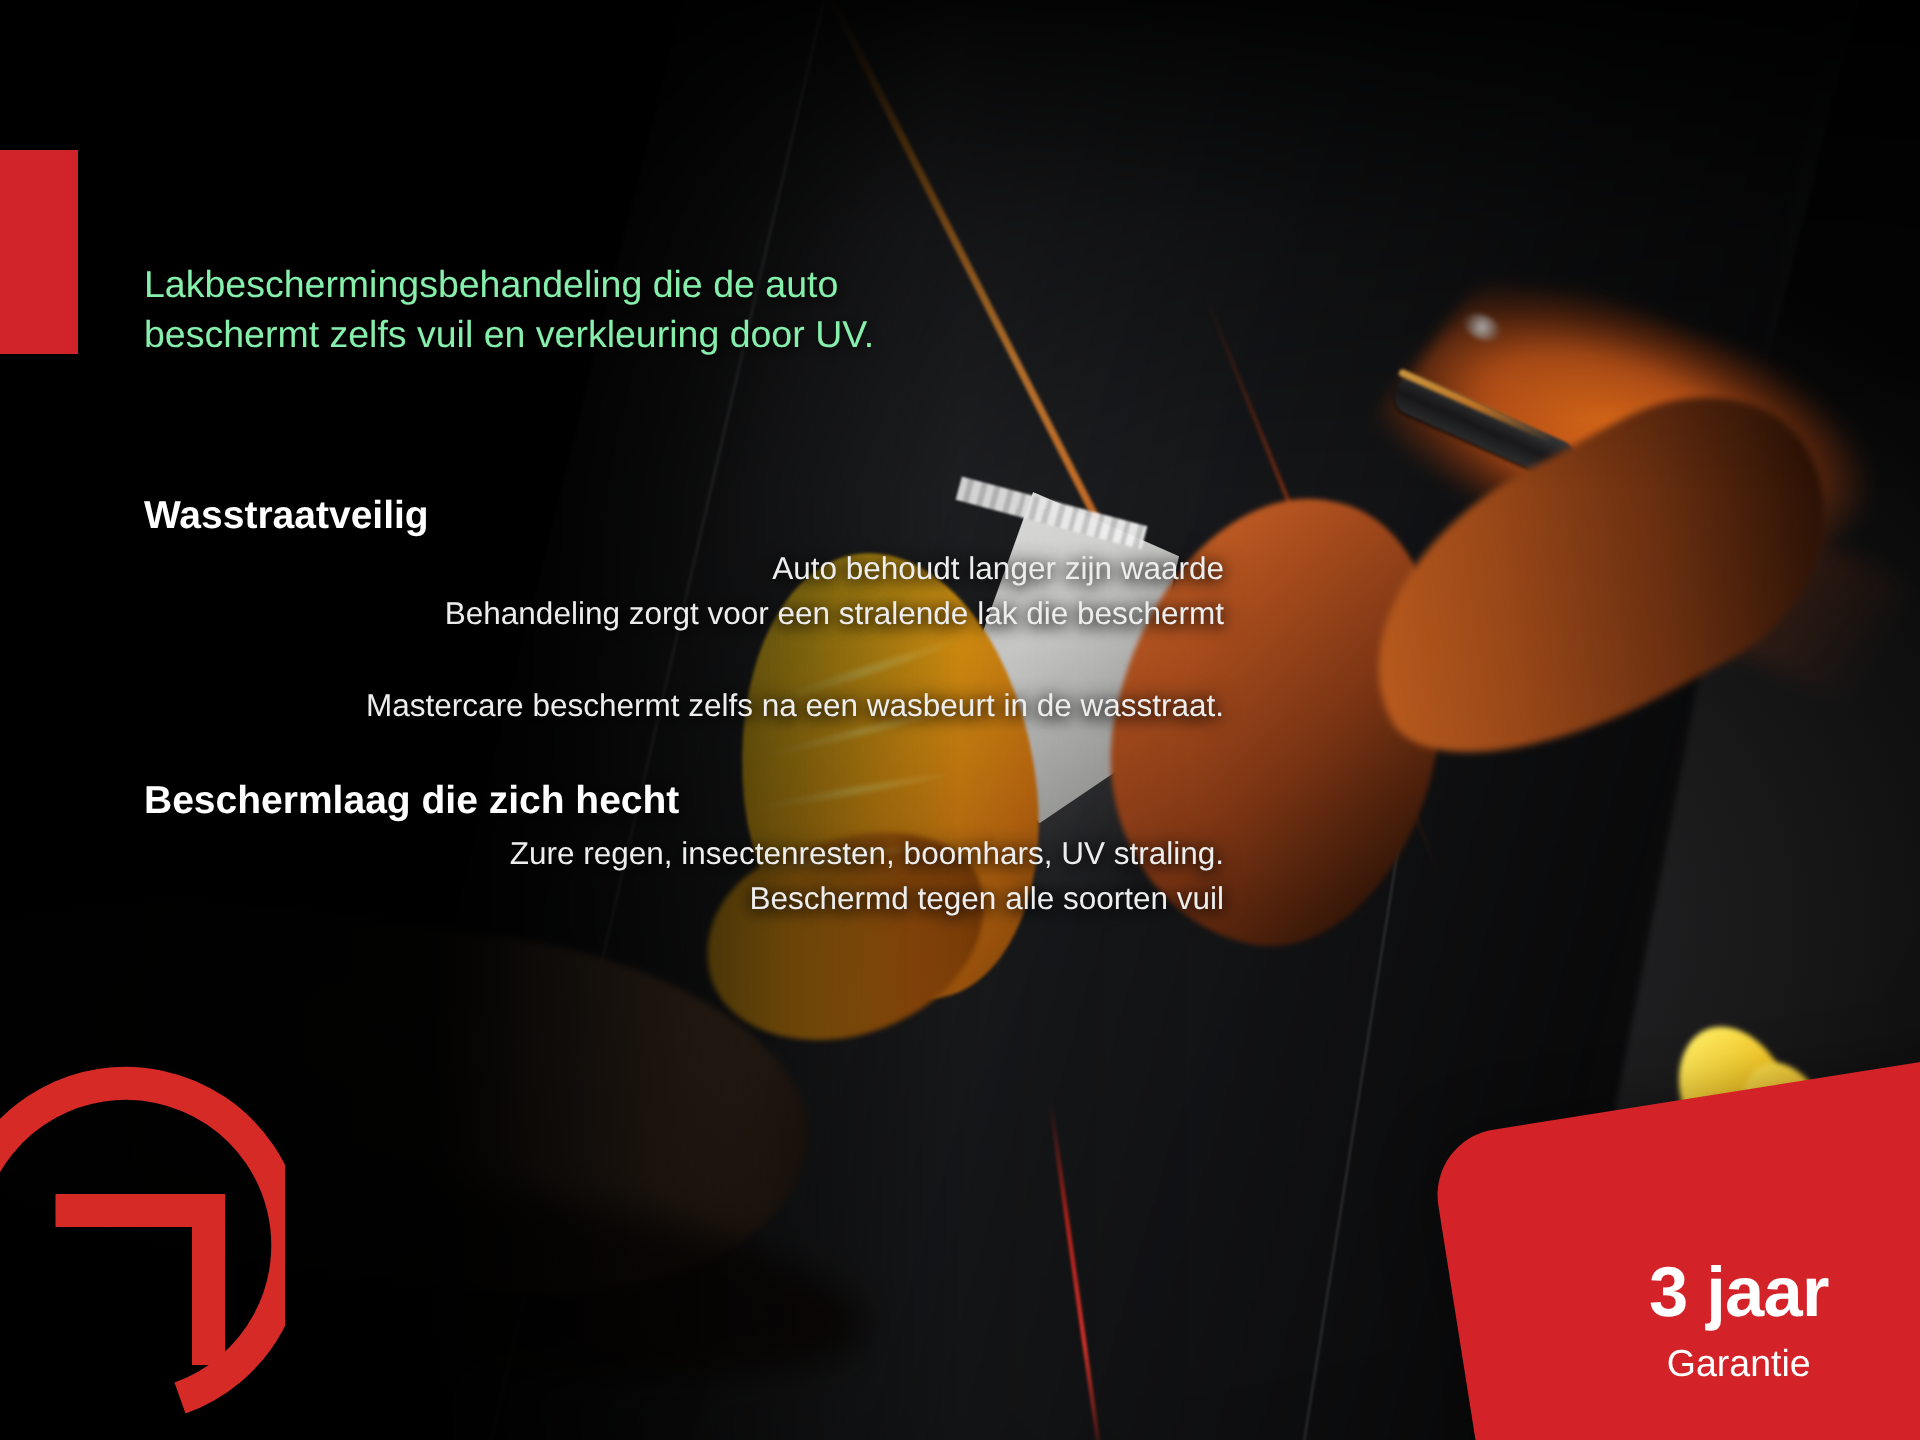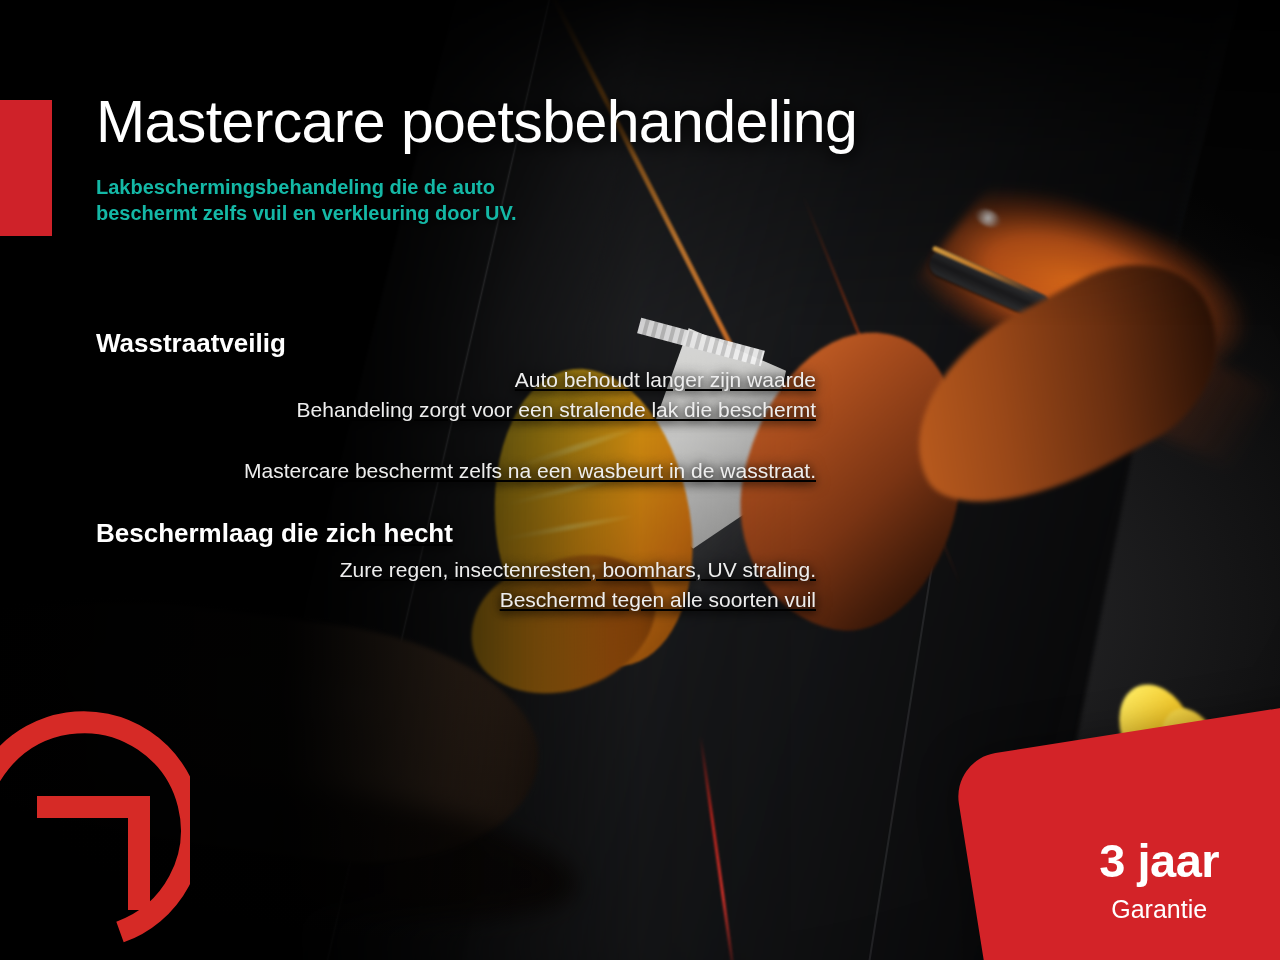--- a/index.html
+++ b/index.html
@@ -219,27 +219,27 @@
   .content{position:absolute;left:0;top:0;width:1280px;height:960px;}
 
   .title{
     position:absolute;left:96px;top:92px;
     color:#fff;font-size:59px;font-weight:300;letter-spacing:-.6px;line-height:1.05;
     text-shadow:0 2px 14px rgba(0,0,0,.9),0 0 28px rgba(0,0,0,.75);
     white-space:nowrap;
   }
   .subtitle{
     position:absolute;left:96px;top:174px;
-    color:#14b8a6;font-size:20px;font-weight:700;line-height:1.32;
+    color:#86efac;font-size:25px;font-weight:400;line-height:1.32;
     text-shadow:0 2px 10px rgba(0,0,0,.95);
   }
   .subtitle span{display:block;}
 
   .features{position:absolute;left:96px;top:328px;width:720px;}
-  .feature{margin-bottom:32px;text-decoration:underline;}
+  .feature{margin-bottom:32px;}
   .feature:last-child{margin-bottom:0;margin-top:20px;}
   .f-head{
     color:#ffffff;font-size:26px;font-weight:bold;line-height:1.22;
     text-shadow:0 2px 10px rgba(0,0,0,.95),0 0 20px rgba(0,0,0,.8);
     margin-bottom:5px;
   }
   .f-line{
     color:#ededed;font-size:21px;font-weight:400;line-height:1.42;
     text-shadow:0 2px 9px rgba(0,0,0,.95),0 0 16px rgba(0,0,0,.85);
     white-space:nowrap;
@@ -310,21 +310,20 @@
 
   <div class="badge" style="background: rgb(211, 35, 40);">
     <div class="badge-inner">
       <div class="badge-years">3 jaar</div>
       <div class="badge-sub">Garantie</div>
     </div>
   </div>
 
   <div class="content">
 
-    <div class="title">Mastercare poetsbehandeling</div>
 
     <div class="subtitle">
       <span>Lakbeschermingsbehandeling die de auto</span>
       <span>beschermt zelfs vuil en verkleuring door UV.</span>
     </div>
 
     <div class="features">
 
       <div class="feature">
         <div class="f-head">Wasstraatveilig</div>

